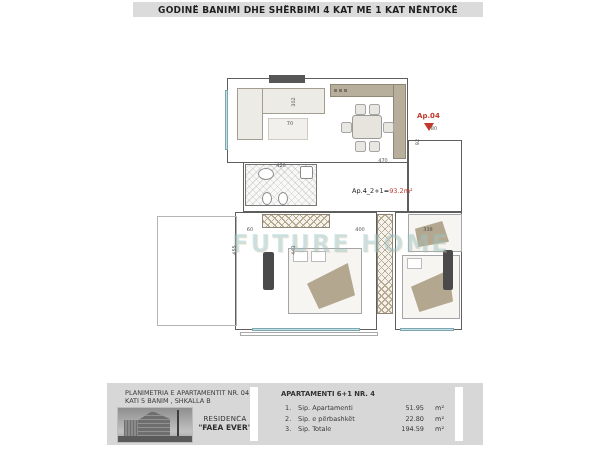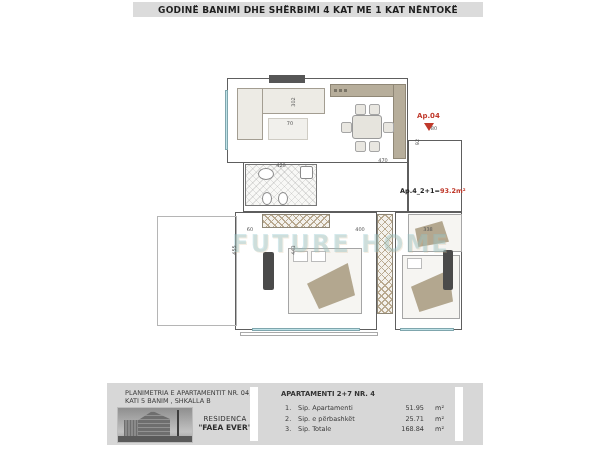--- a/index.html
+++ b/index.html
@@ -39,21 +39,21 @@
      repeating-linear-gradient(-45deg, transparent 0 4px, #b9a98f 4px 5px),
      #f4f2ed;border:1px solid #8f8776;}
   .window{background:#bfe2e8;border:0.5px solid #7fa6ad;}
 
   
   .dim{position:absolute;font-size:5px;color:#555;transform:translate(-50%,-50%);white-space:nowrap;}
   .dim.v{transform:translate(-50%,-50%) rotate(-90deg);}
   .ap-label{font-size:7px;font-weight:bold;color:#333;white-space:nowrap;}
   .ap-label .red{color:#c0392b;}
   .tri-down{width:0;height:0;border-left:5px solid transparent;border-right:5px solid transparent;border-top:8px solid #c0392b;}
-  .area-label{font-size:6.5px;font-weight:bold;color:#222;white-space:nowrap;margin-left:48px;}
+  .area-label{font-size:6.5px;font-weight:normal;color:#222;white-space:nowrap;}
   .area-label .red{color:#c0392b;}
   .watermark{font-size:24px;font-weight:bold;letter-spacing:2px;color:rgba(142,196,206,.38);
      text-shadow:1px 1px 0 rgba(214,186,148,.25);white-space:nowrap;}
 
   
   .footer{left:107px;top:383px;width:376px;height:62px;background:#d7d7d7;}
   .footer .txt{position:absolute;font-size:6.5px;color:#3a3a3a;line-height:8px;white-space:nowrap;}
   .sep{position:absolute;background:#fff;}
   .photo{position:absolute;left:10px;top:24px;width:74px;height:34px;
      background:linear-gradient(#8f8f8f,#c2c2c2 70%,#9b9b9b);overflow:hidden;border:1px solid #bdbdbd;}
@@ -178,36 +178,36 @@
     <span class="ground"></span>
   </div>
 
   <div class="brand">
     <div class="l1">RESIDENCA</div>
     <div class="l2">"FAEA EVER"</div>
   </div>
 
   <div class="sep" style="left:143px;top:4px;width:8px;height:54px;"></div>
 
-  <div class="ftitle" style="left:174px;top:7px;">APARTAMENTI 2+7 NR. 4</div>
+  <div class="ftitle" style="left:174px;top:7px;">APARTAMENTI 6+1 NR. 4</div>
   <div class="rows" style="left:178px;top:21px;">
       <div class="arow">
         <span class="num">1.</span>
         <span class="lbl">Sip. Apartamenti</span>
         <span class="val">51.95</span>
         <span class="unit">m²</span>
       </div>
       <div class="arow">
         <span class="num">2.</span>
         <span class="lbl">Sip. e përbashkët</span>
-        <span class="val">25.71</span>
+        <span class="val">22.80</span>
         <span class="unit">m²</span>
       </div>
       <div class="arow">
         <span class="num">3.</span>
         <span class="lbl">Sip. Totale</span>
-        <span class="val">168.84</span>
+        <span class="val">194.59</span>
         <span class="unit">m²</span>
       </div>
     </div>
 
   <div class="sep" style="left:348px;top:4px;width:8px;height:54px;"></div>
 </div>
 
 </body></html>

